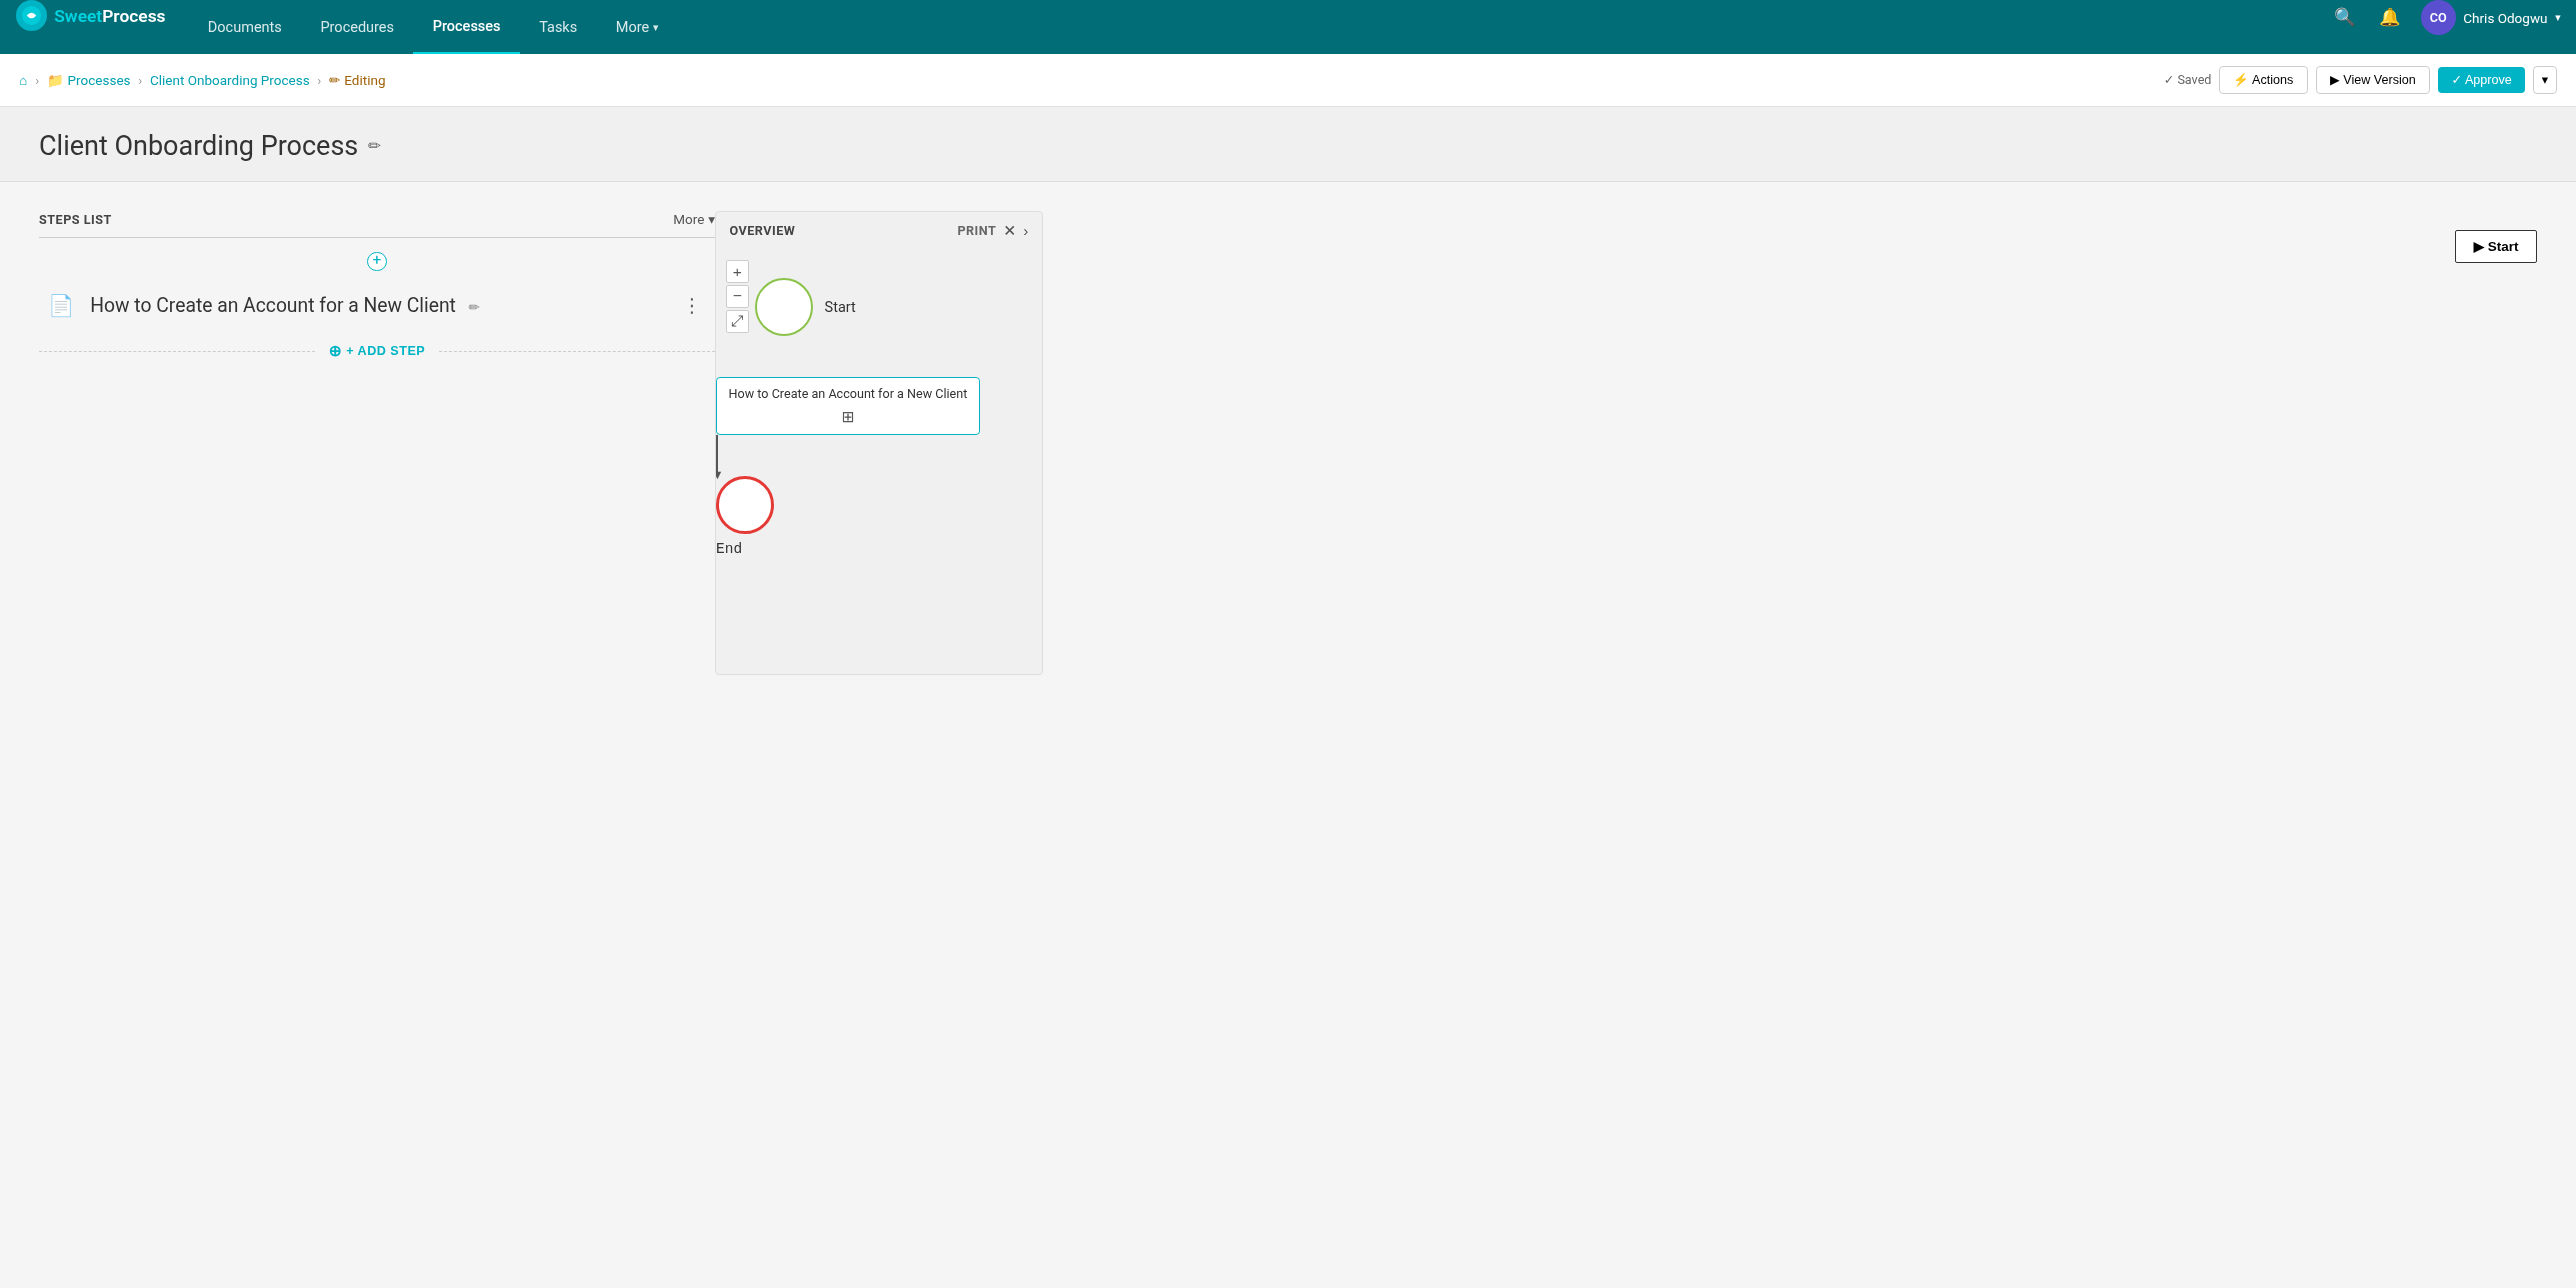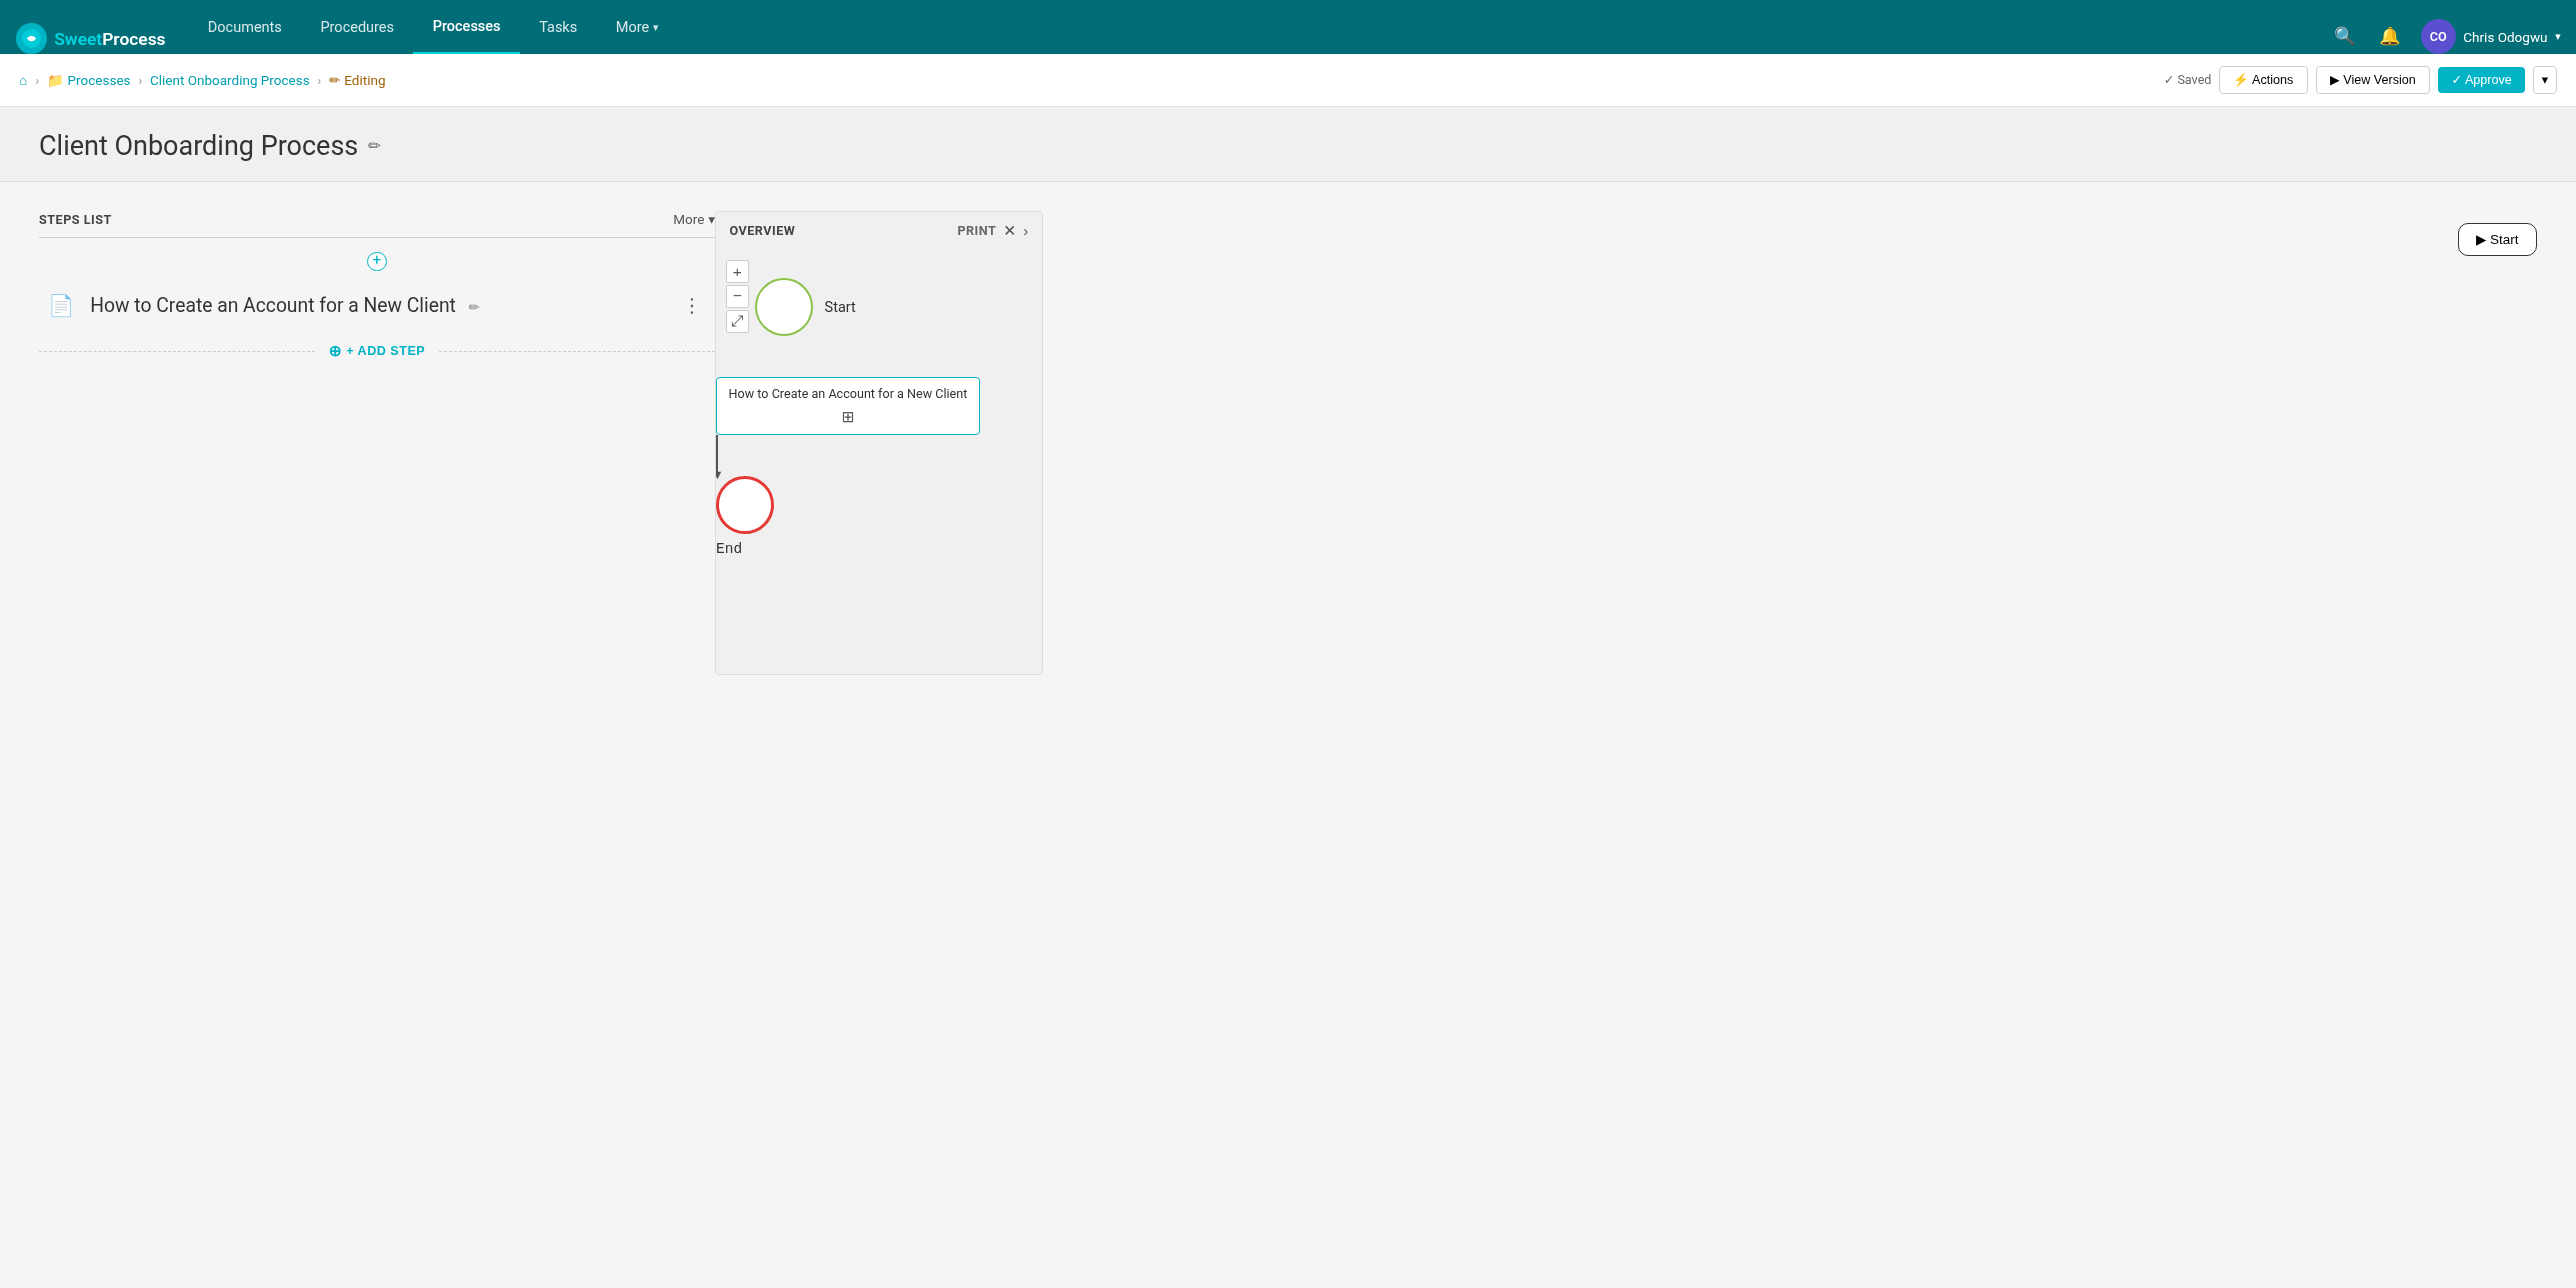--- a/index.html
+++ b/index.html
@@ -2,21 +2,21 @@
 <html><head>
   <meta charset="utf-8">
   <style>
     * { box-sizing: border-box; margin: 0; padding: 0; }
     body { font-family: -apple-system, BlinkMacSystemFont, 'Segoe UI', Roboto, sans-serif; background: #f5f5f5; }
 
     
     nav {
       background: #006d77;
       display: flex;
-      align-items: flex-end;
+      align-items: flex-start;
       height: 54px;
       padding: 0 15.5px;
       position: relative;
       z-index: 100;
     }
     .nav-logo {
       display: flex;
       align-items: center;
       margin-right: 23px;
     }
@@ -132,28 +132,28 @@
     }
     .main-header h1 .edit-icon {
       font-size: 15.5px; color: #666; cursor: pointer;
     }
     .main-header .subtitle {
       color: #aaa; font-size: 13.5px; margin-top: 5.8px;
     }
     .start-btn {
       position: absolute;
       right: 39px;
-      top: 116px;
+      top: 123px;
       padding: 7.7px 17.4px;
       border: 1px solid #333;
       background: white;
       cursor: pointer;
-      border-radius: 10px;
+      border-radius: 2px;
       font-size: 13.5px;
-      display: flex; align-items: center; gap: 5.8px;
+      display: flex; align-items: center; gap: 5.8px; font-weight: bold;
     }
 
     
     .content-area {
       display: flex;
       gap: 0;
       padding: 29px 0 29px 39px;
       position: relative;
     }
 

